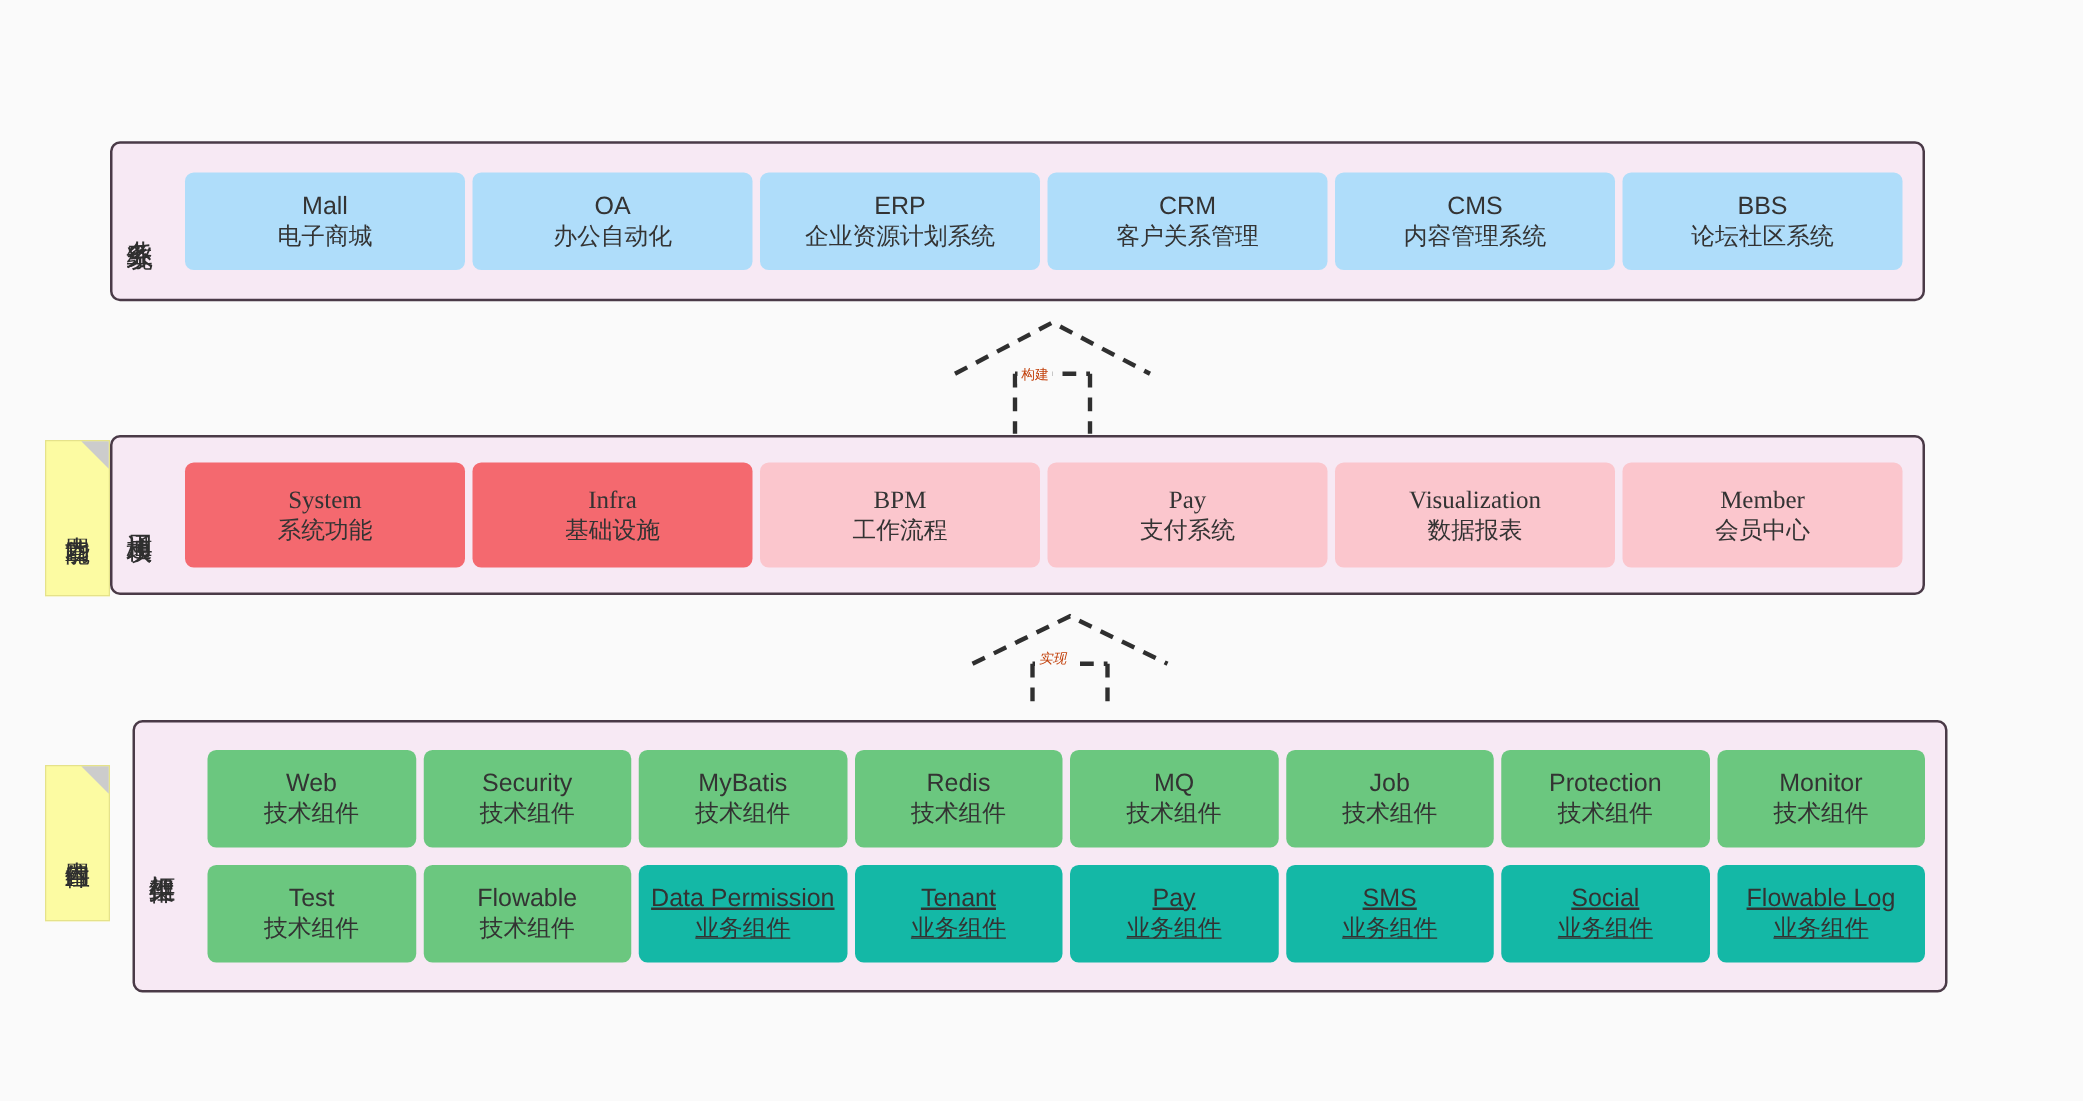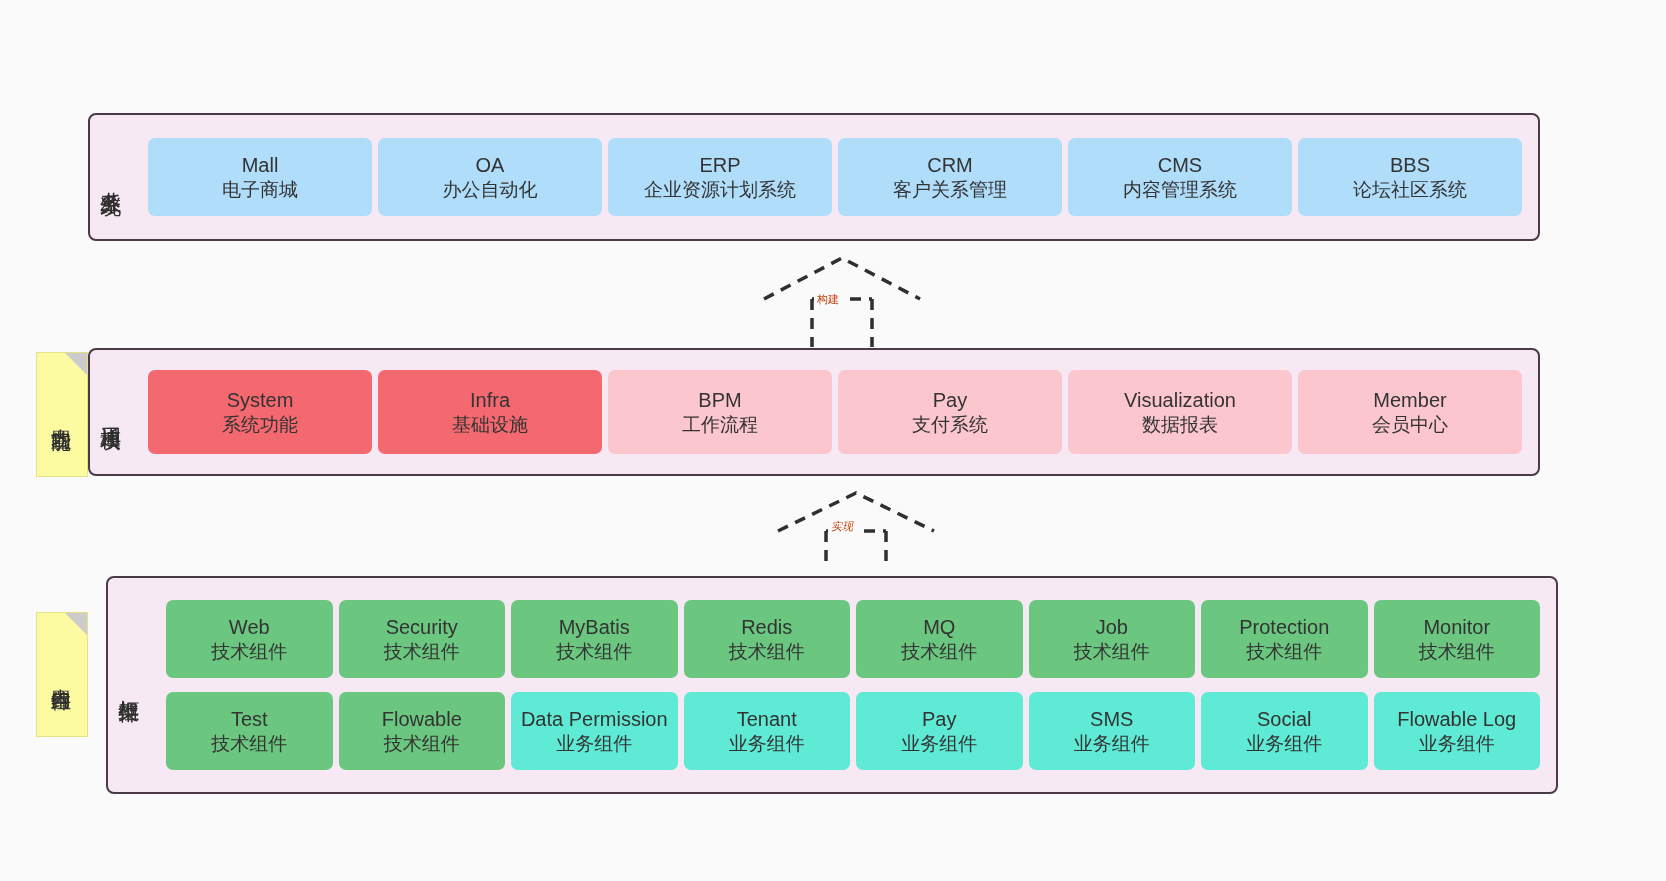--- a/index.html
+++ b/index.html
@@ -83,35 +83,36 @@
     height: 128px;
   }
   #layer-business .card { height: 78px; background: #AFDDFA; }
 
   
   #layer-common {
     left: 88px;
     top: 348px;
     width: 1452px;
     height: 128px;
+    font-family: Liberation Serif, serif;
   }
   #layer-common .card { height: 84px; }
   .c-strong { background: #F4696F; }
   .c-soft   { background: #FBC6CD; }
 
   
   #layer-framework {
     left: 106px;
     top: 576px;
     width: 1452px;
     height: 218px;
   }
   #layer-framework .card { height: 78px; }
   .g-strong { background: #6BC77F; }
-  .g-soft   { background: #5eead4; }
+  .g-soft   { background: #14b8a6; text-decoration: underline; }
 
   
   .note {
     position: absolute;
     width: 52px;
     background: #FCFBA2;
     border: 1px solid #E5E28A;
     box-sizing: border-box;
     display: flex;
     align-items: center;

